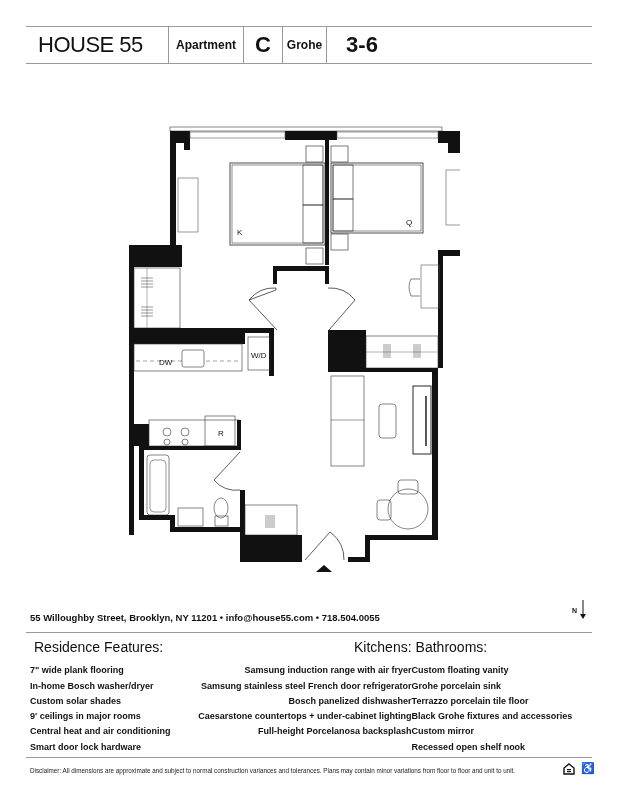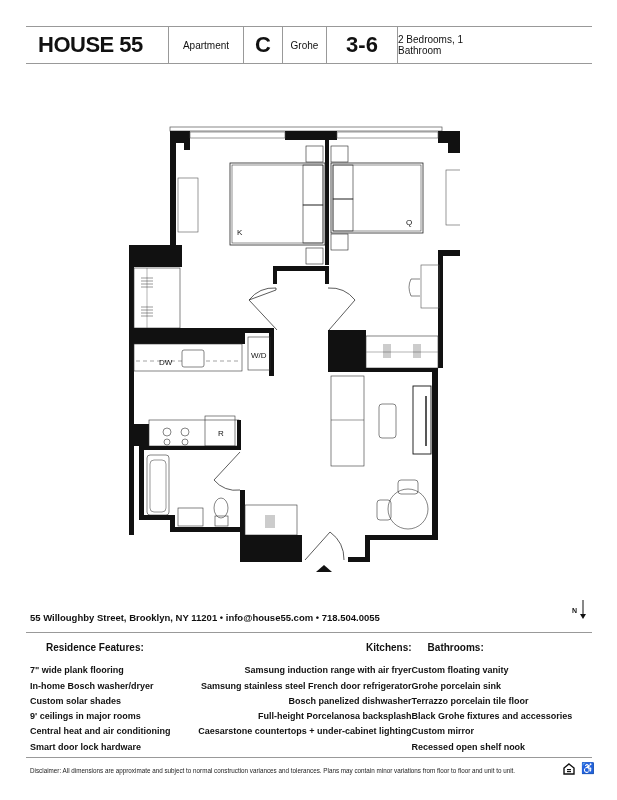--- a/index.html
+++ b/index.html
@@ -1,46 +1,45 @@
 <!DOCTYPE html>
 <html><head>
 <meta charset="utf-8">
 <style>
   html, body { margin: 0; padding: 0; background: #ffffff; }
   body { width: 617px; height: 800px; position: relative; overflow: hidden; font-family: "Liberation Sans", sans-serif; color: #111; }
   .header { position: absolute; left: 26px; top: 26px; width: 566px; height: 36px; border-top: 1px solid #999; border-bottom: 1px solid #999; display: flex; align-items: stretch; }
-  .hcell { display: flex; align-items: center; justify-content: center; border-right: 1px solid #999; font-size: 10px; font-weight: 400; }
+  .hcell { display: flex; align-items: center; justify-content: center; border-right: 1px solid #999; font-size: 12px; font-weight: 700; }
   .hcell:last-child { border-right: none; }
-  .brand { width: 143px; justify-content: flex-start; padding-left: 12px; font-size: 22px; font-weight: 700; letter-spacing: -0.5px; box-sizing: border-box; }
+  .brand { width: 143px; justify-content: flex-start; padding-left: 12px; font-size: 22px; font-weight: 400; letter-spacing: -0.5px; box-sizing: border-box; }
   .big { font-size: 22px; font-weight: 900; }
   .plan { position: absolute; left: 120px; top: 120px; width: 340px; height: 460px; }
   .addr { position: absolute; left: 30px; top: 612px; font-size: 9.5px; font-weight: 700; }
   .north { position: absolute; left: 572px; top: 600px; font-size: 7px; font-weight: 700; display: flex; align-items: center; gap: 2px; }
   .rule { position: absolute; left: 26px; width: 566px; height: 1px; background: #999; }
   .features { position: absolute; left: 30px; top: 640px; width: 560px; display: flex; }
   .col { font-size: 9px; font-weight: 700; line-height: 15.3px; }
-  .col h3 { margin: 0 0 8px 16px; font-size: 10px; font-weight: 700; }
+  .col h3 { margin: 0 0 8px 4px; font-size: 14px; font-weight: 400; }
   .col1 { width: 161px; }
   .col2 { width: 224px; text-align: right; }
   .col3 { width: 180px; }
   .col ul { list-style: none; margin: 0; padding: 0; }
   .disclaimer { position: absolute; left: 30px; top: 767px; font-size: 6.3px; color: #222; }
   .eho { position: absolute; left: 563px; top: 763px; width: 12px; height: 12px; }
   .ada { position: absolute; left: 581px; top: 762px; font-size: 11px; font-weight: 700; }
 </style>
 </head>
 <body>
 
 <div class="header">
   <div class="hcell brand">HOUSE 55</div>
   <div class="hcell" style="width:74px">Apartment</div>
   <div class="hcell big" style="width:38px">C</div>
   <div class="hcell" style="width:43px">Grohe</div>
   <div class="hcell big" style="width:70px">3-6</div>
-  <div class="hcell" style="width:108px">2 Bedrooms, 1 Bathroom</div>
 </div>
 
 <svg class="plan" viewBox="120 120 340 460" xmlns="http://www.w3.org/2000/svg" fill="none" stroke="#111" stroke-width="0.8">
 
   <rect x="170" y="127" width="272" height="4" fill="#fff" stroke="#555" stroke-width="0.7"></rect>
 
   <rect x="170" y="131" width="15" height="12" fill="#111" stroke="none"></rect>
   <rect x="184" y="131" width="6" height="19" fill="#111" stroke="none"></rect>
   <rect x="285" y="131" width="52" height="9" fill="#111" stroke="none"></rect>
   <rect x="438" y="131" width="28" height="12" fill="#111" stroke="none"></rect>
@@ -200,22 +199,22 @@
       <li>Central heat and air conditioning</li>
       <li>Smart door lock hardware</li>
     </ul>
   </div>
   <div class="col col2">
     <h3>Kitchens:</h3>
     <ul>
       <li>Samsung induction range with air fryer</li>
       <li>Samsung stainless steel French door refrigerator</li>
       <li>Bosch panelized dishwasher</li>
+      <li>Caesarstone countertops + under-cabinet lighting</li>
       <li>Full-height Porcelanosa backsplash</li>
-      <li>Caesarstone countertops + under-cabinet lighting</li>
     </ul>
   </div>
   <div class="col col3">
     <h3>Bathrooms:</h3>
     <ul>
       <li>Custom floating vanity</li>
       <li>Grohe porcelain sink</li>
       <li>Terrazzo porcelain tile floor</li>
       <li>Black Grohe fixtures and accessories</li>
       <li>Custom mirror</li>

